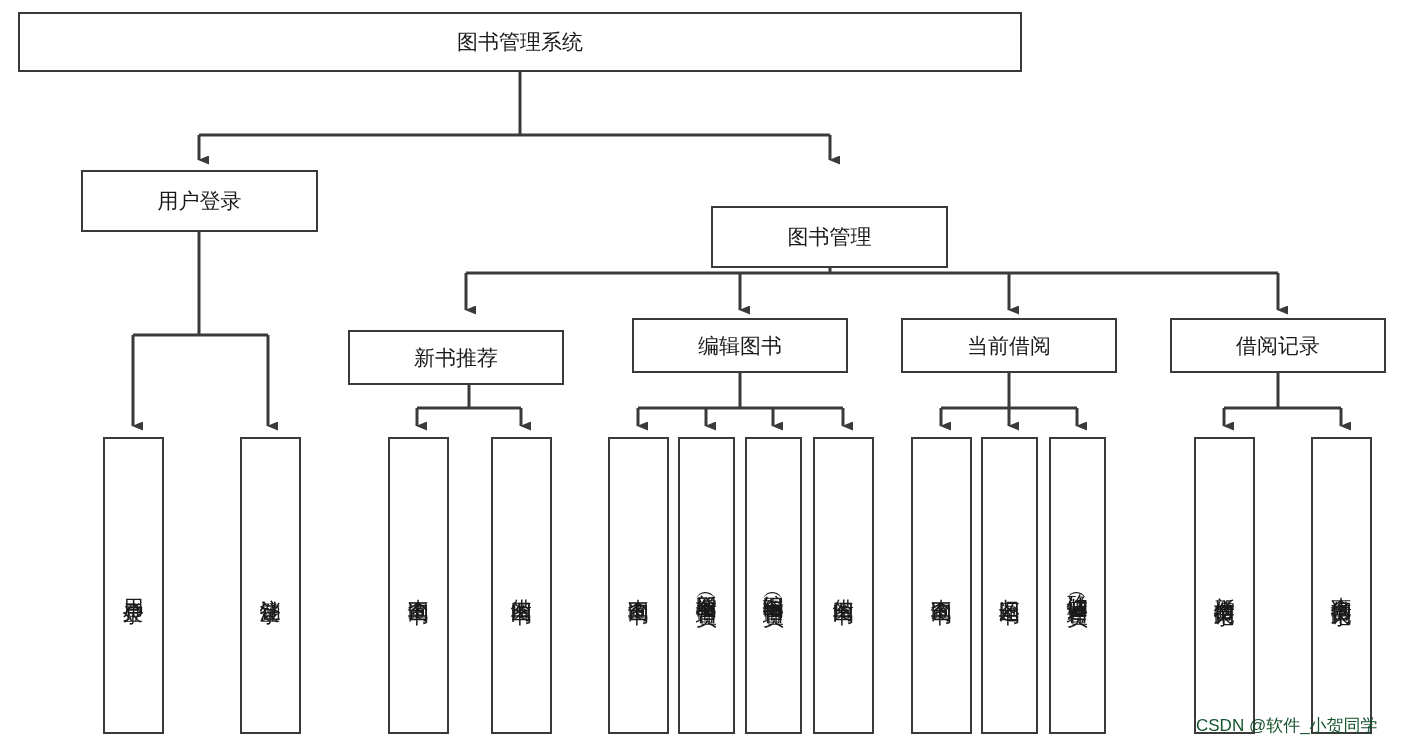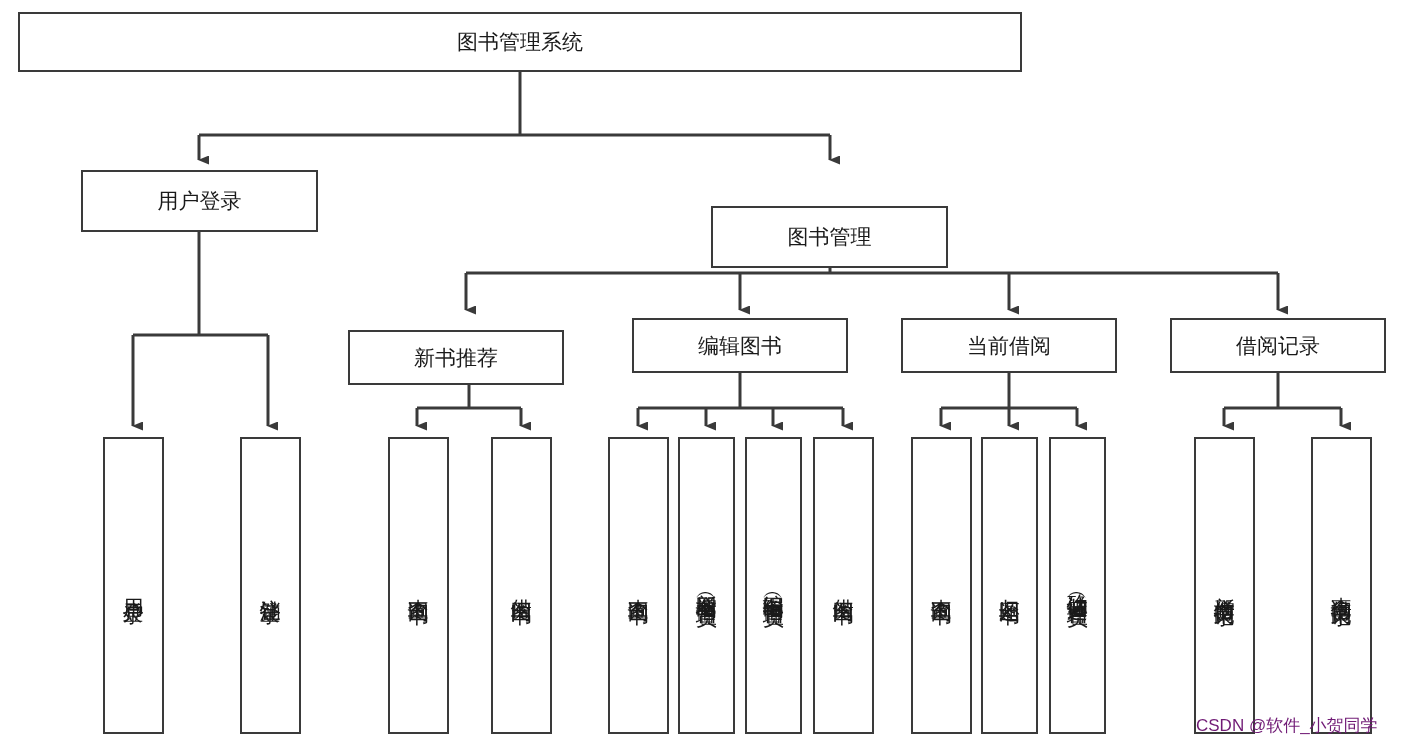--- a/index.html
+++ b/index.html
@@ -46,21 +46,21 @@
     text-orientation: upright;
     letter-spacing: 2px;
     white-space: nowrap;
   }
   .node-box.vertical {
     align-items: center;
     justify-content: center;
   }
   .watermark {
     position: absolute;
-    color: #701a75;
+    color: #14532d;
     font-size: 17px;
     white-space: nowrap;
     pointer-events: none;
   }
 </style>
 </head>
 <body>
 
 <div id="stage">
 

